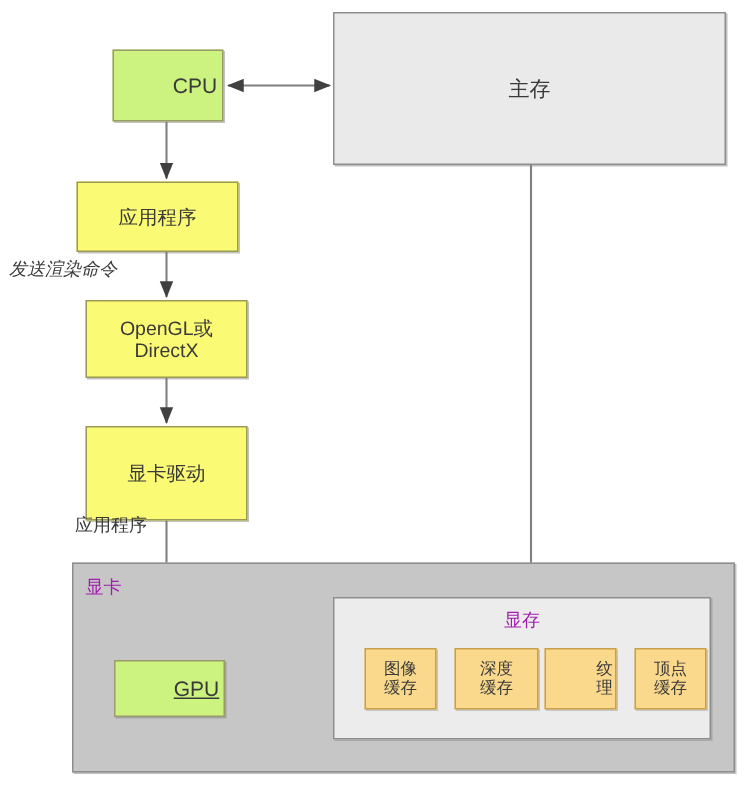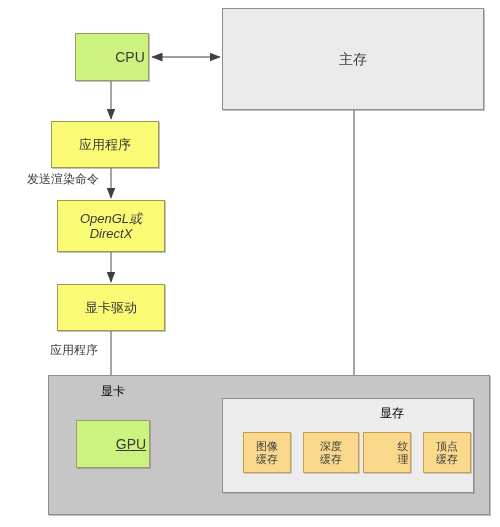--- a/index.html
+++ b/index.html
@@ -65,24 +65,23 @@
   }
   
   .container-inner {
     background: #ececec;
     border: 1px solid #8e8e8e;
     box-shadow: 1px 1px 0 rgba(130,130,130,0.45);
     display: block;
   }
   .container-label {
     position: absolute;
-    color: #000000;
+    color: #a21caf;
     font-size: 12px;
     white-space: nowrap;
-    margin-left: 44px;
   }
   .edge-label {
     position: absolute;
     color: #3a3a3a;
     font-size: 12px;
     white-space: nowrap;
     line-height: 1.18;
     text-align: center;
   }
   svg.wires {
@@ -130,34 +129,34 @@
   </div>
 
   <div class="box node-green" style="left:75px; top:33px; width:74px; height:48px;">
     <span>CPU</span>
   </div>
 
   <div class="box node-yellow" style="left:51px; top:121px; width:108px; height:47px;">
     <span>应用程序</span>
   </div>
 
-  <div class="box node-yellow" style="left:57px; top:200px; width:108px; height:52px;font-style:italic;">
+  <div class="box node-yellow" style="left:57px; top:200px; width:108px; height:52px;">
     <span class="ml">OpenGL或
 DirectX</span>
   </div>
 
-  <div class="box node-yellow" style="left:57px; top:284px; width:108px; height:47px;">
+  <div class="box node-yellow" style="left:57px; top:284px; width:108px; height:63px;">
     <span>显卡驱动</span>
   </div>
 
   <div class="box container-gray" style="left:48px; top:375px; width:442px; height:140px;">
     <span class="container-label" style="left:8px; top:8px;">显卡</span>
   </div>
 
-  <div class="box node-green" style="left:76px; top:420px; width:74px; height:48px;text-decoration:underline;">
+  <div class="box node-green" style="left:76px; top:440px; width:74px; height:38px;text-decoration:underline;">
     <span>GPU</span>
   </div>
 
   <div class="box container-inner" style="left:222px; top:398px; width:252px; height:95px;">
     <span class="container-label" style="left:0; right:0; top:7px; text-align:center; width:100%;">显存</span>
   </div>
 
   <div class="box node-orange" style="left:243px; top:432px; width:48px; height:41px;">
     <span class="ml">图像
 缓存</span>
@@ -167,18 +166,18 @@
 缓存</span>
   </div>
   <div class="box node-orange" style="left:363px; top:432px; width:48px; height:41px;padding-left:32px;">
     <span class="ml">纹理</span>
   </div>
   <div class="box node-orange" style="left:423px; top:432px; width:48px; height:41px;">
     <span class="ml">顶点
 缓存</span>
   </div>
 
-  <div class="edge-label" style="left:27px; top:172px;">发送渲染命令</div>
+  <div class="edge-label" style="left:6px; top:172px;font-style:italic;">发送渲染命令</div>
 
   <div class="edge-label" style="left:50px; top:343px;">应用程序</div>
 
 
 </div>
 
 </body></html>

